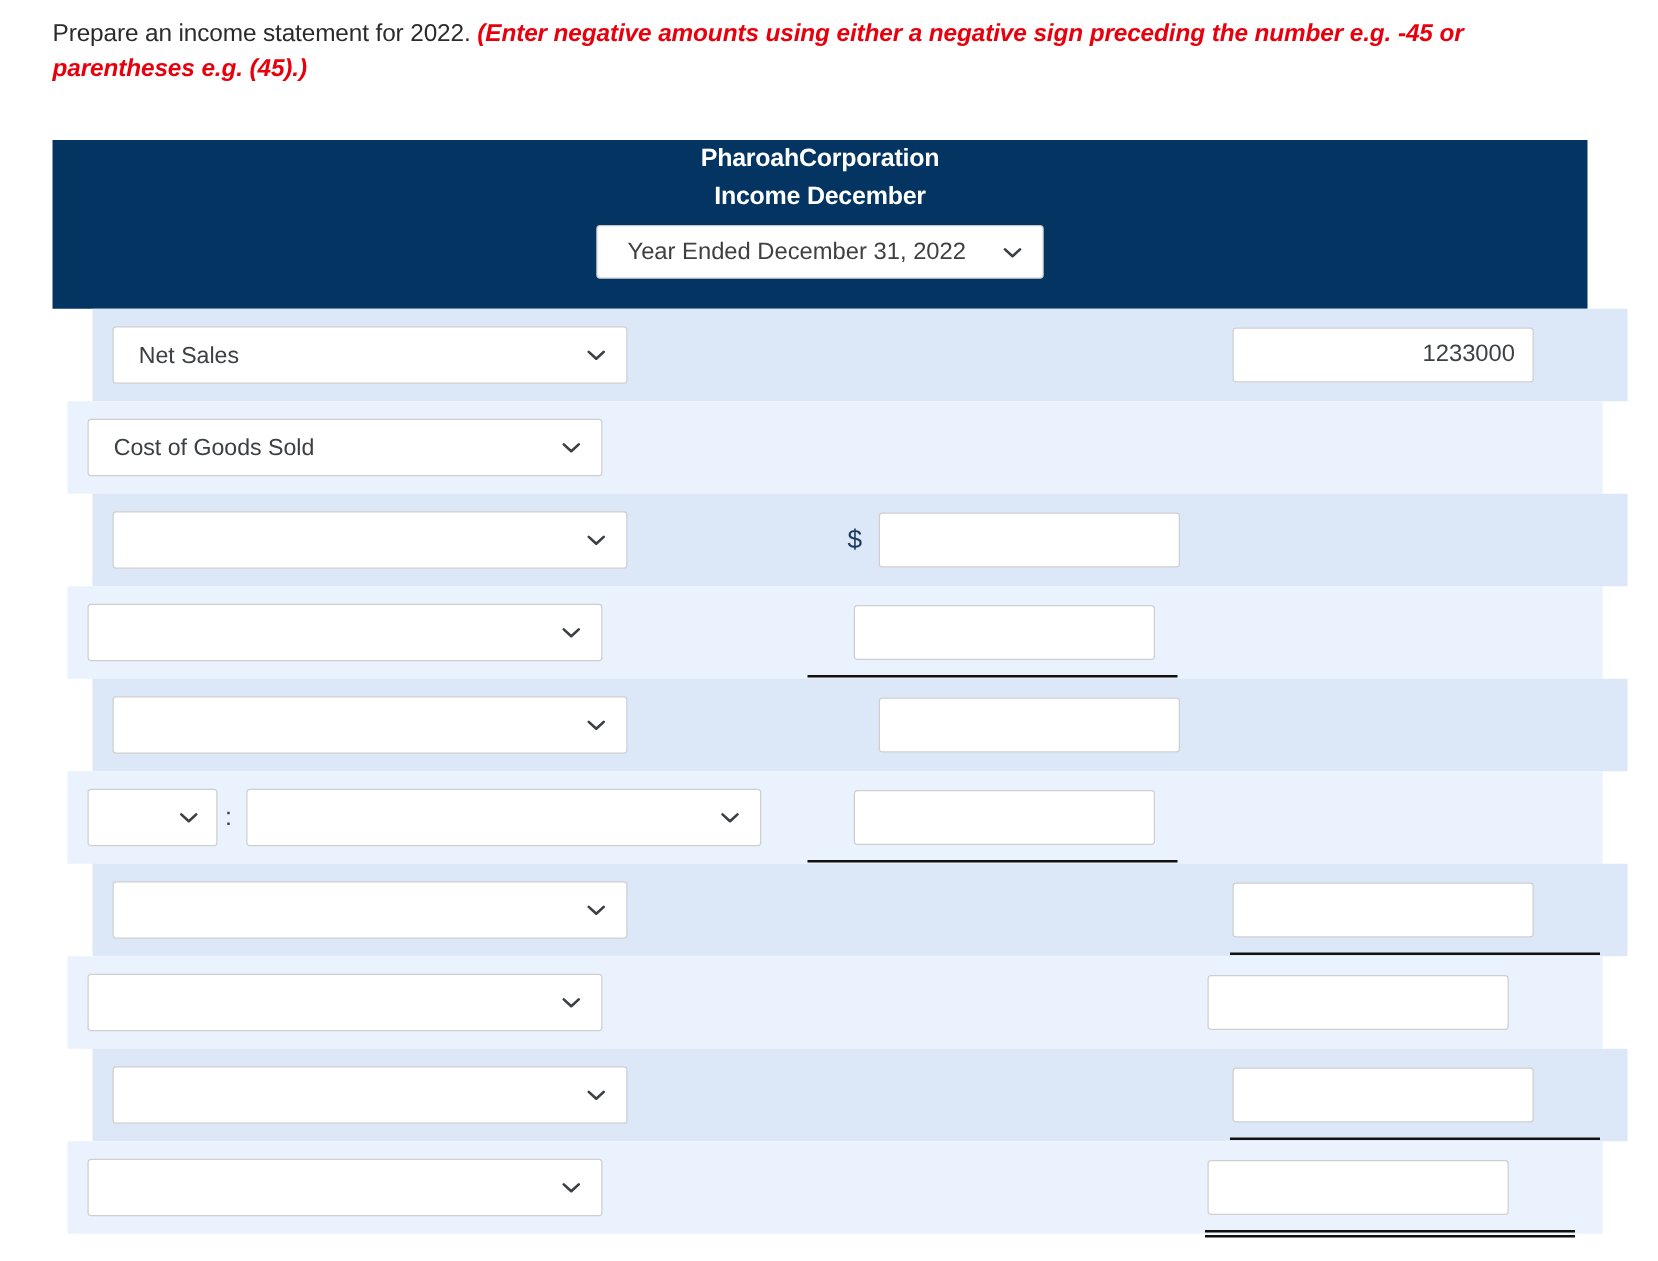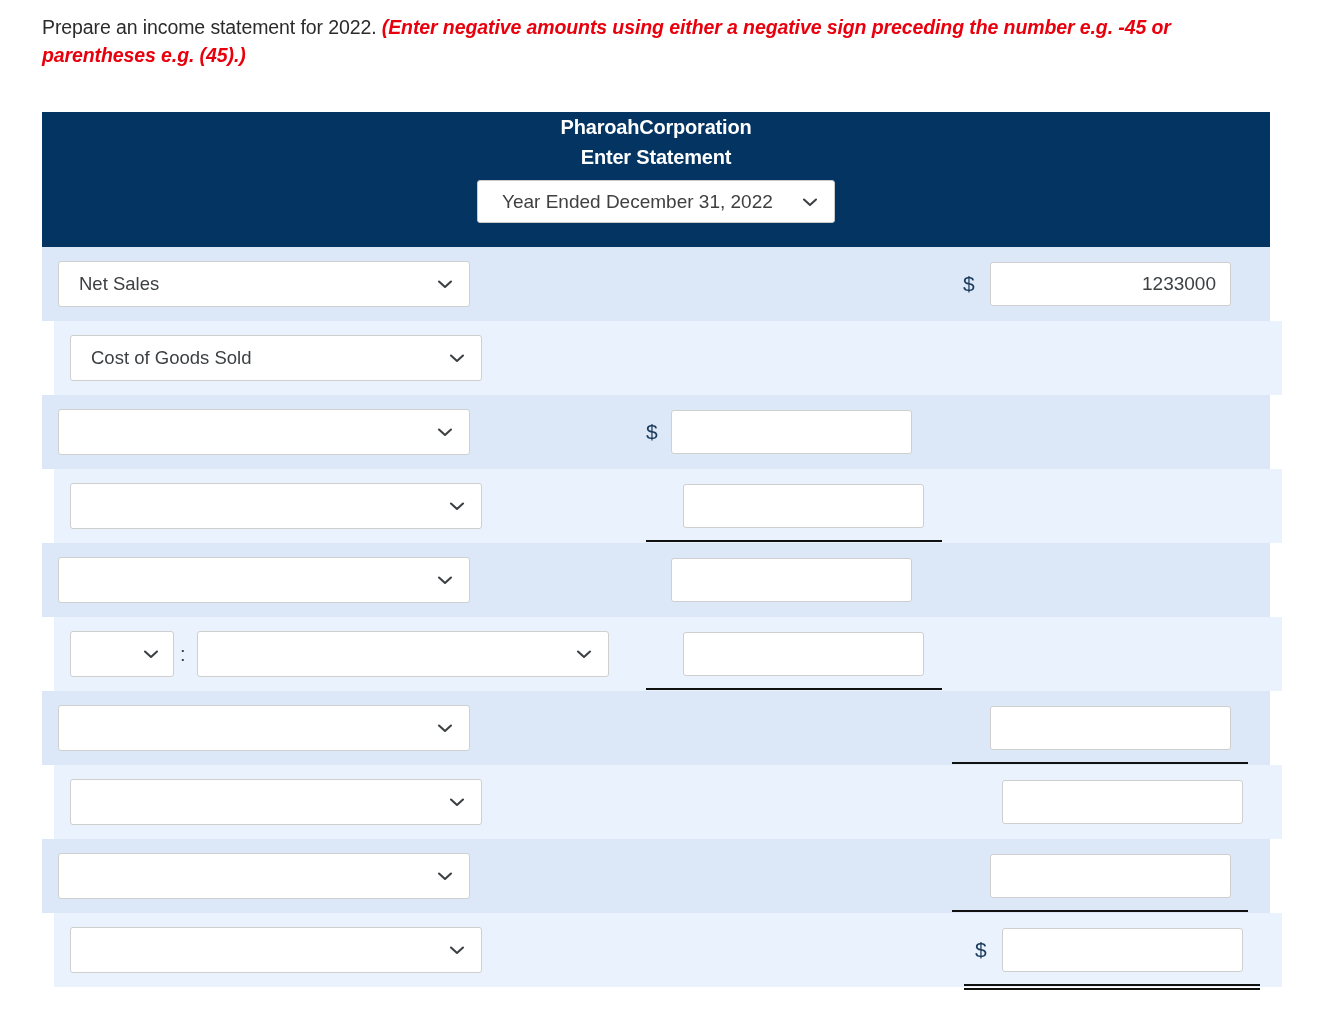--- a/index.html
+++ b/index.html
@@ -80,21 +80,21 @@
     white-space: nowrap;
   }
 
   .rows { position: relative; }
 
   .row {
     position: relative;
     height: 74px;
     width: 1228px;
   }
-  .row.odd  { background: #dce8f8; }
+  .row.odd  { background: #dce8f8; margin-left: 32px; }
   .row.even { background: #eaf2fd; margin-left: 12px; }
 
   
   .sel {
     position: absolute;
     background: #ffffff;
     border: 1px solid #cfcfcf;
     border-radius: 3px;
     height: 46px;
     top: 14px;
@@ -156,21 +156,21 @@
   .money .amt {
     position: absolute;
     right: 14px;
     top: 0;
     line-height: 42px;
     font-size: 19px;
     color: #3c4043;
     white-space: nowrap;
   }
   .money.mid   { left: 629px; width: 241px; }
-  .money.right { left: 948px; width: 241px; }
+  .money.right { left: 912px; width: 241px; }
 
   .dollar {
     position: absolute;
     top: 15px;
     line-height: 44px;
     font-size: 21px;
     color: #1a3a5c;
   }
   .dollar.mid   { left: 604px; }
   .dollar.right { left: 921px; }
@@ -201,21 +201,21 @@
 <div id="page">
 
   <div class="instructions">
     <span>Prepare an income statement for 2022. </span><span class="hint">(Enter negative amounts using either a negative sign preceding the number e.g. -45 or parentheses e.g. (45).)</span>
   </div>
 
   <div class="statement">
 
     <div class="stmt-header">
       <div class="stmt-title-line">PharoahCorporation</div>
-      <div class="stmt-title-line">Enter Statement</div>
+      <div class="stmt-title-line">Income December</div>
       <div class="period-select">
         <span class="sel-text">Year Ended December 31, 2022</span>
         <span class="chev">
           <svg width="20" height="20" viewBox="0 0 20 20">
               <path d="M4 7.5 L10 13 L16 7.5" fill="none" stroke="#3c4043" stroke-width="2.1" stroke-linecap="round" stroke-linejoin="round"></path>
             </svg>
         </span>
       </div>
     </div>
 

